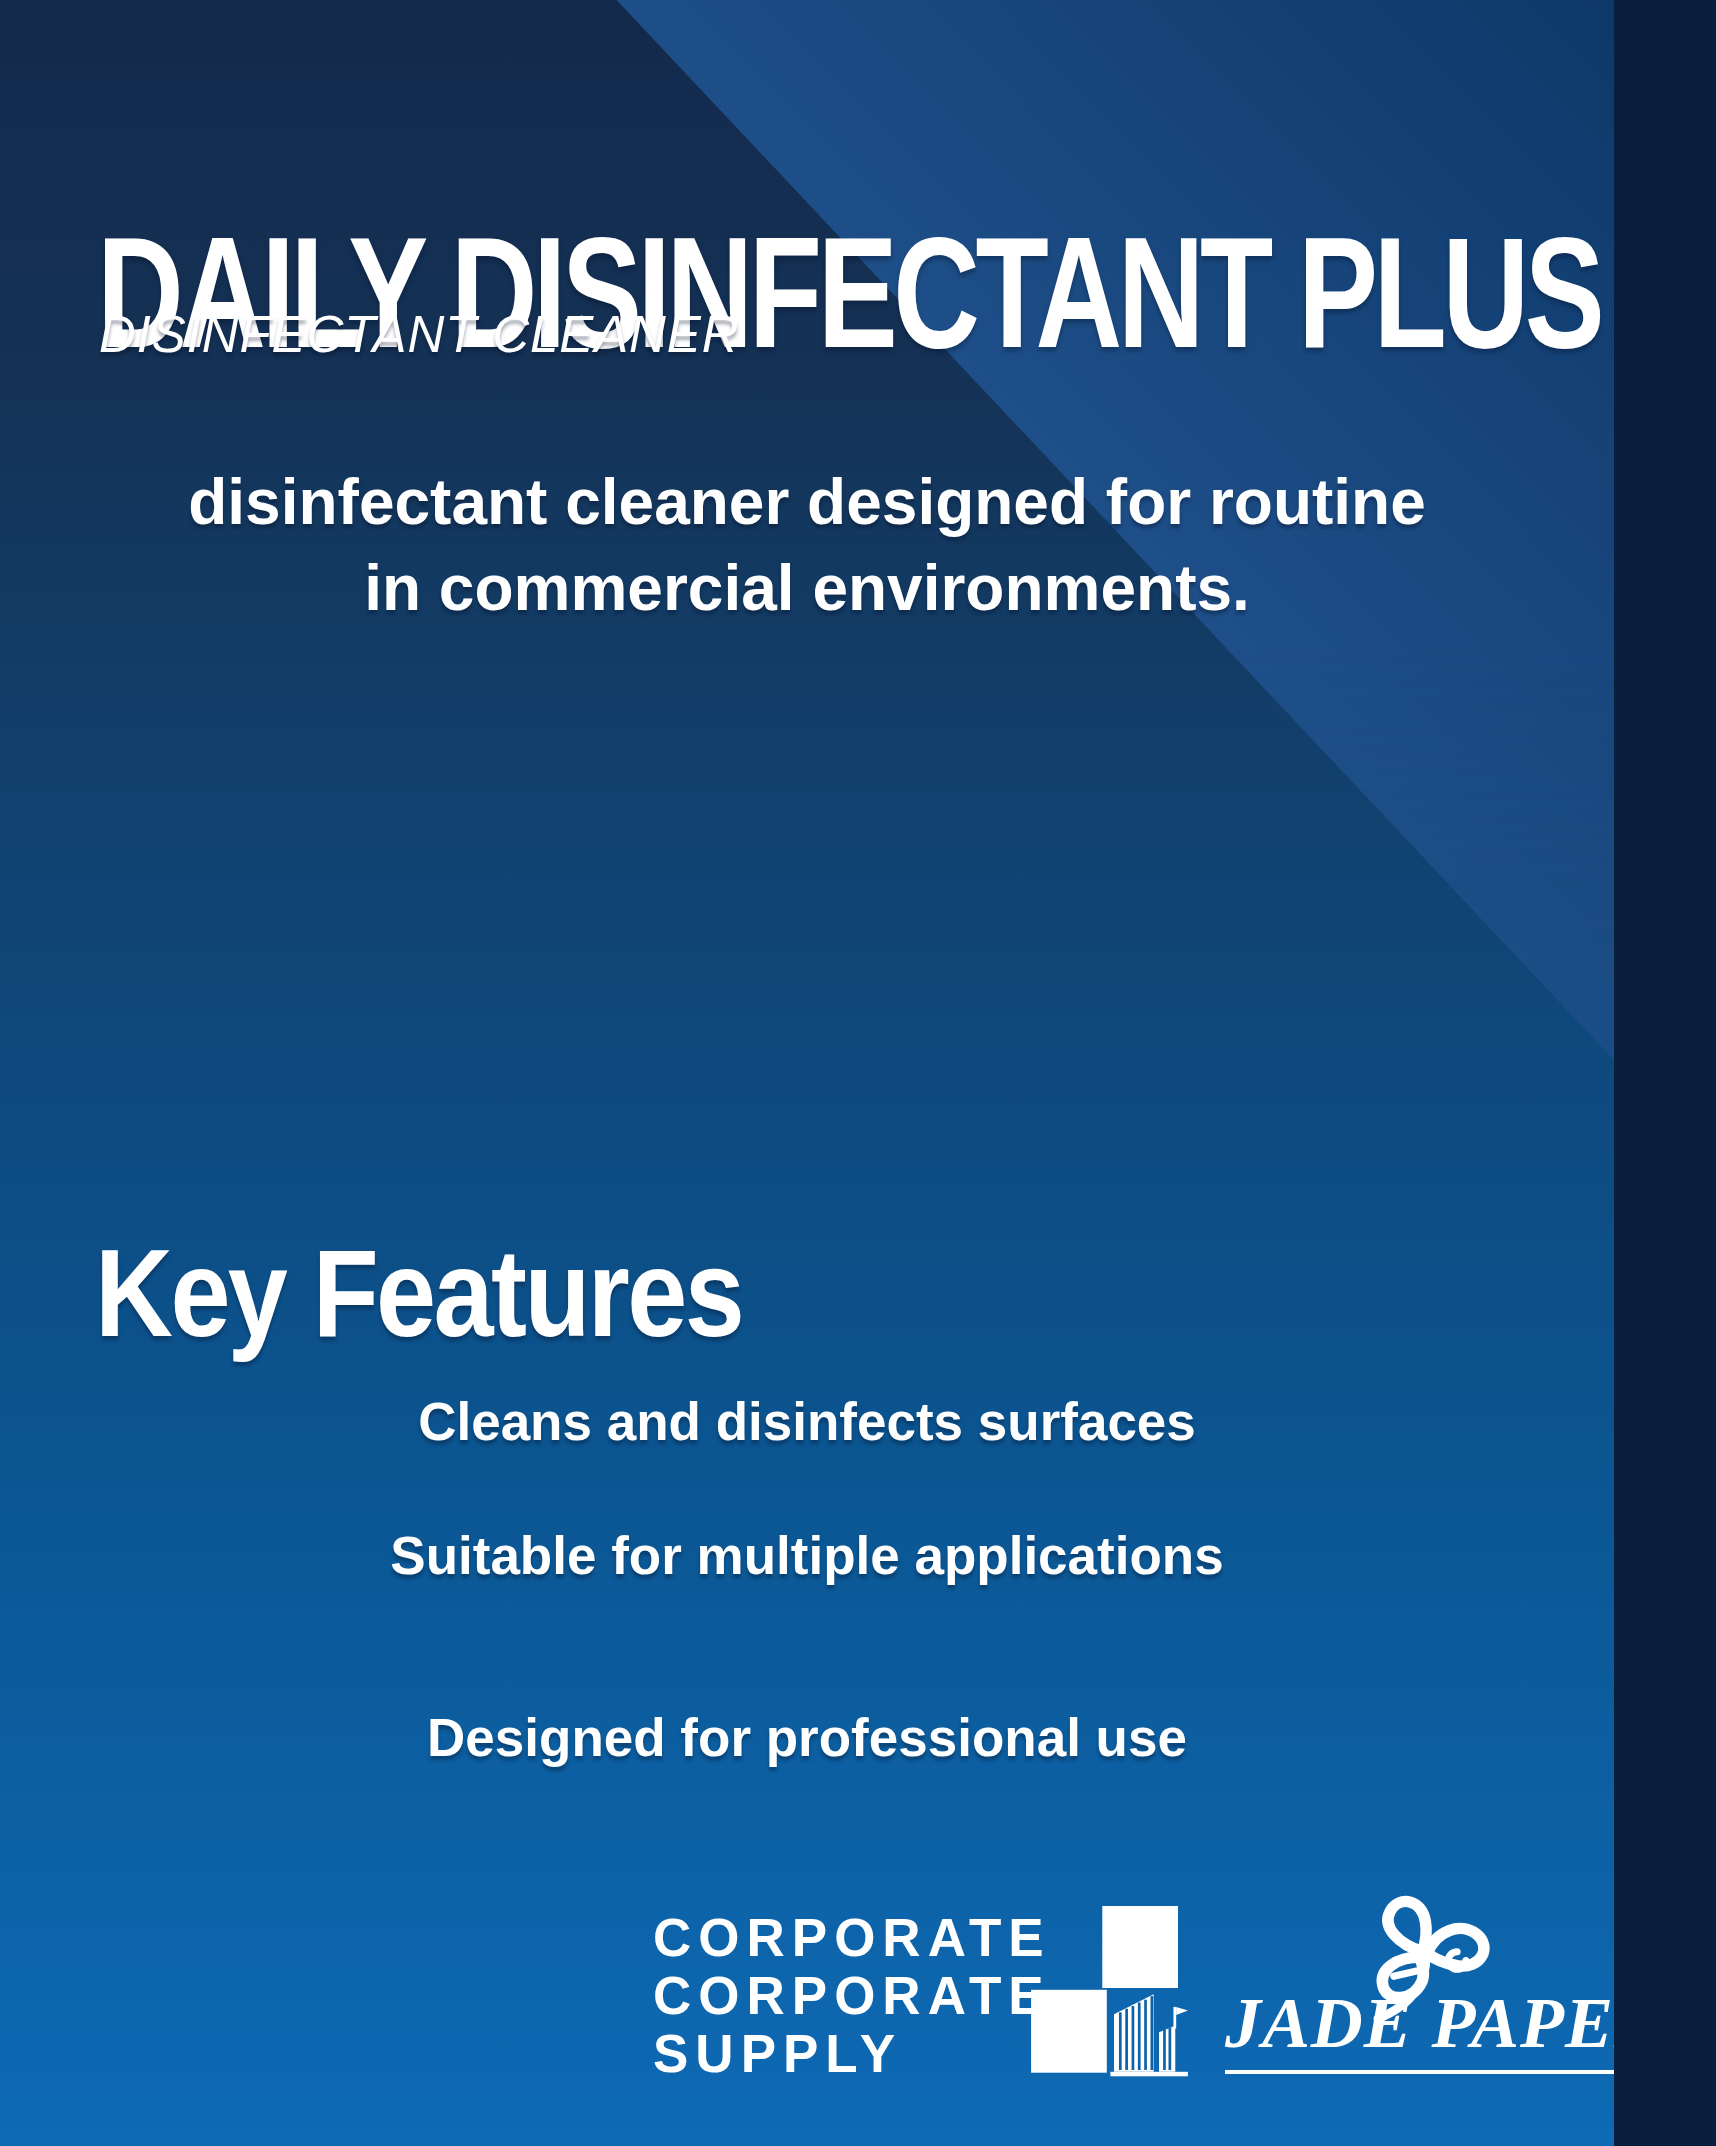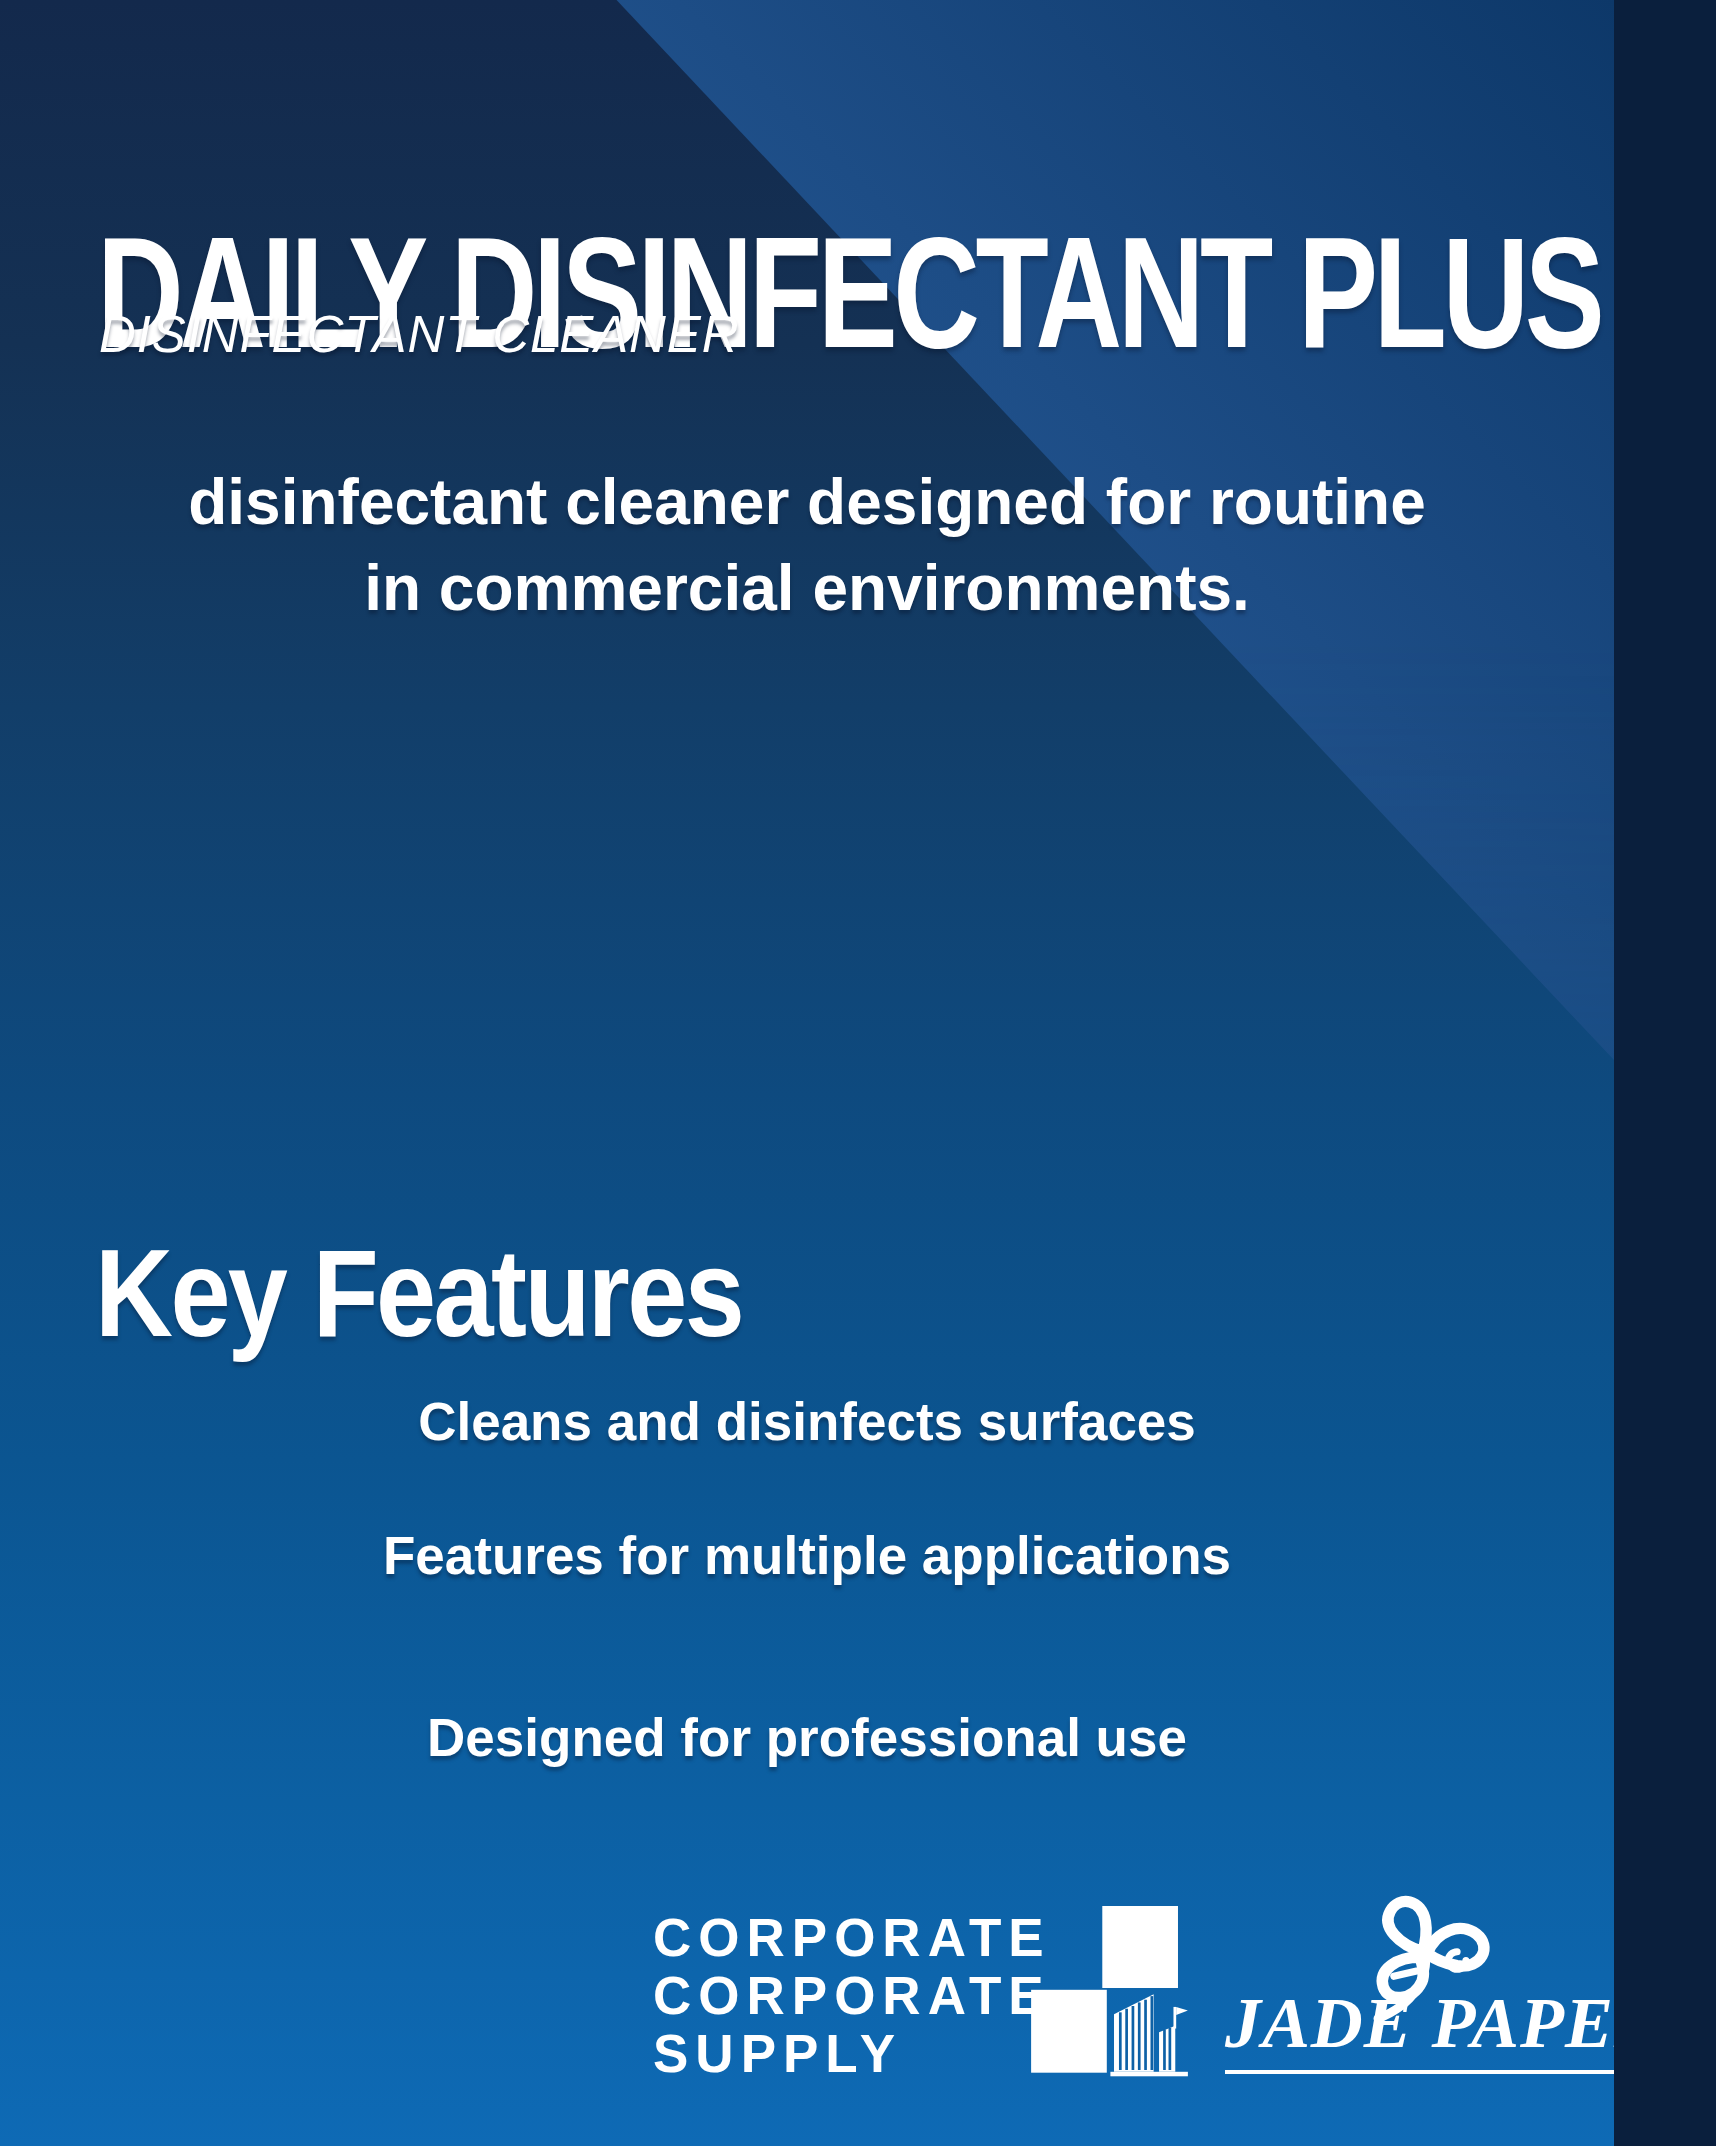--- a/index.html
+++ b/index.html
@@ -101,21 +101,21 @@
   <div class="subtitle shadowed">DISINFECTANT CLEANER</div>
 
   <div class="description shadowed">
     <div>disinfectant cleaner designed for routine</div>
     <div>in commercial environments.</div>
   </div>
 
   <h2 class="key-features-heading shadowed">Key Features</h2>
 
   <div class="feature feature-1 shadowed">Cleans and disinfects surfaces</div>
-  <div class="feature feature-2 shadowed">Features for multiple applications</div>
+  <div class="feature feature-2 shadowed">Suitable for multiple applications</div>
   <div class="feature feature-3 shadowed">Designed for professional use</div>
 
   <div class="cfs-logo">
     <div class="cfs-line">CORPORATE</div>
     <div class="cfs-line">CORPORATE</div>
     <div class="cfs-line">SUPPLY</div>
   </div>
 
   <div class="cfs-icon">
     <svg width="159" height="173" viewBox="0 0 174 192" xmlns="http://www.w3.org/2000/svg">

